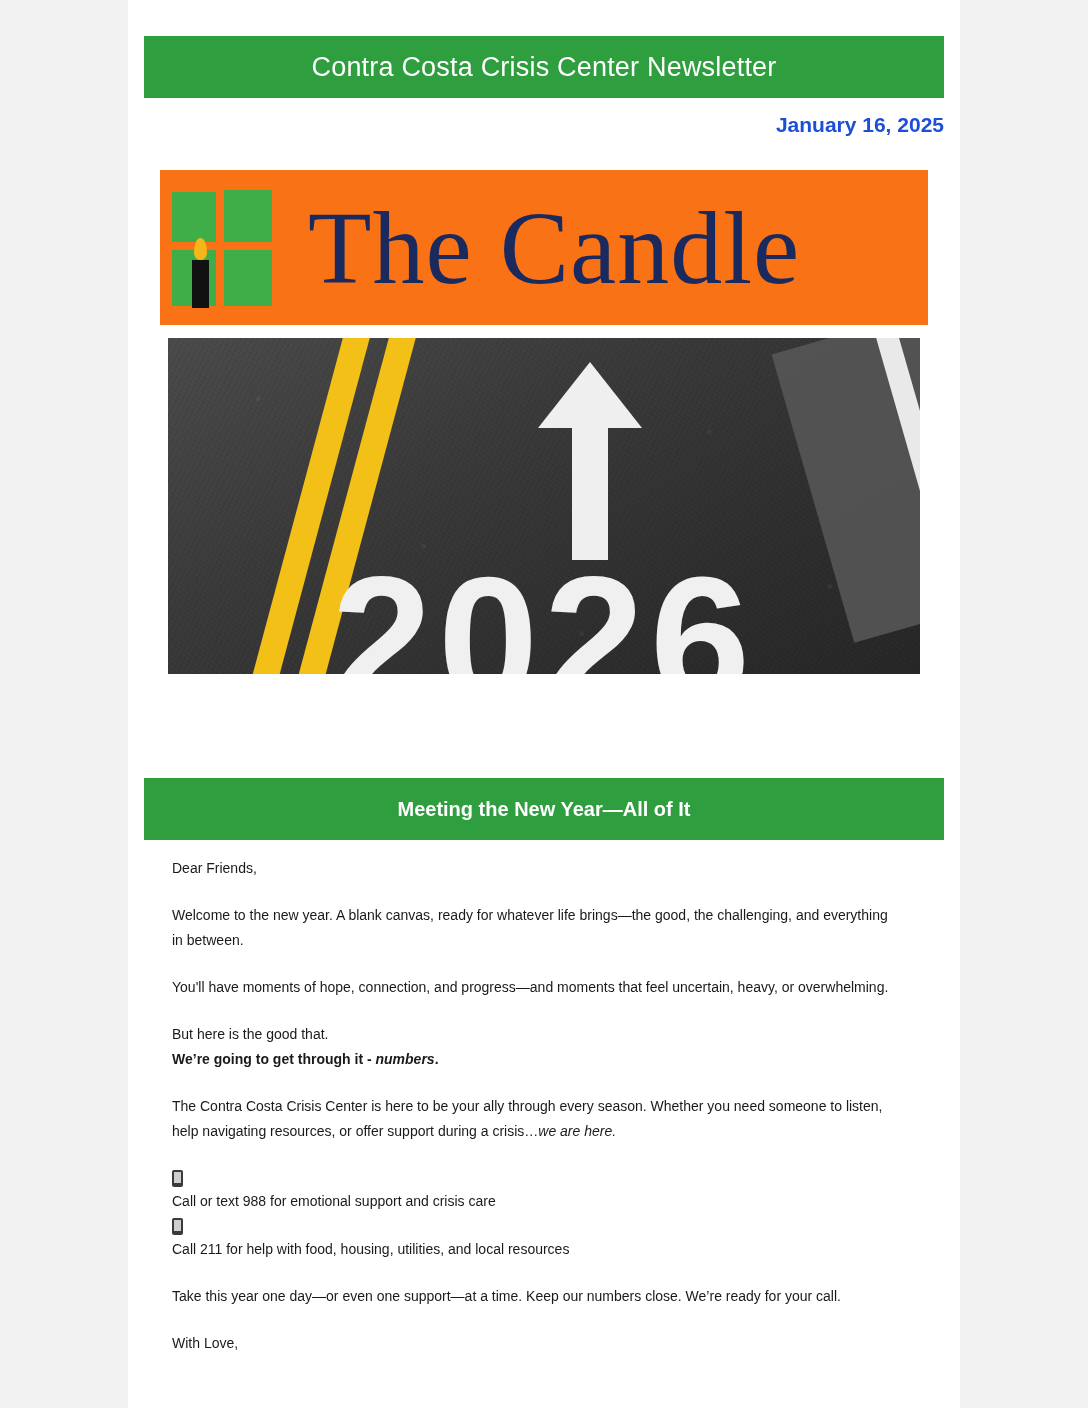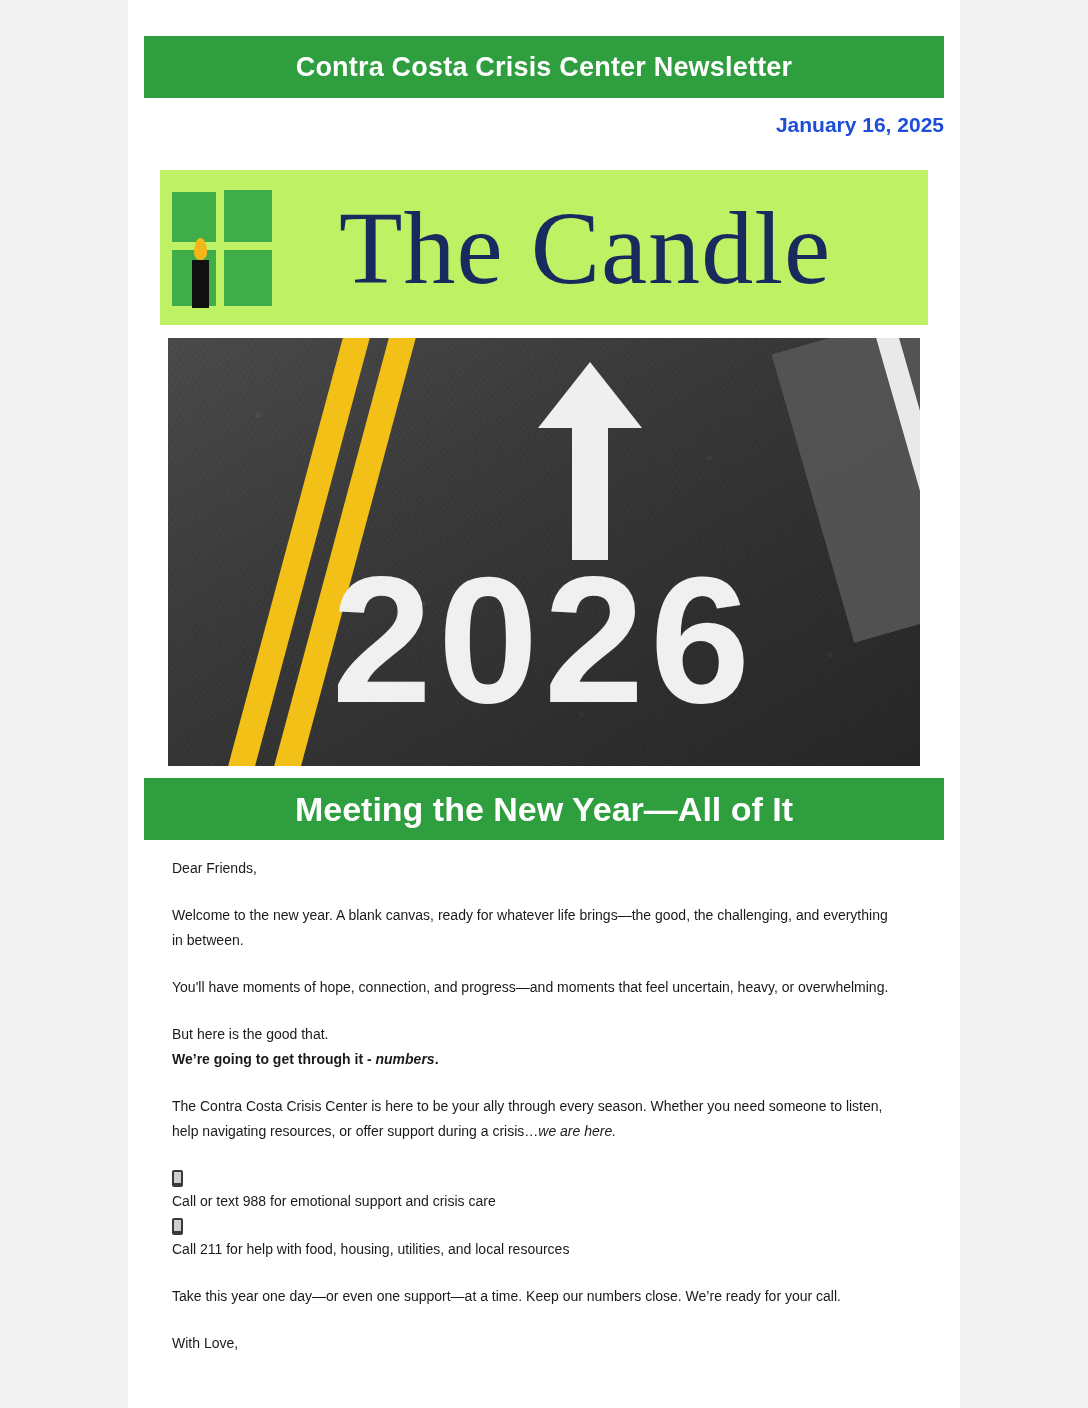--- a/index.html
+++ b/index.html
@@ -35,44 +35,43 @@
     width: 800px;
     height: 62px;
     background: #2e9e3e;
     display: flex;
     align-items: center;
     justify-content: center;
   }
   .banner-title {
     color: #ffffff;
     font-size: 27px;
-    font-weight: bold;
+    font-weight: normal;
     letter-spacing: 0.2px;
   }
   .issue-date {
     position: absolute;
     left: 144px;
     top: 113px;
     width: 800px;
     text-align: right;
     color: #1d4ed8;
     font-size: 21px;
     font-weight: bold;
   }
   .masthead {
     position: absolute;
     left: 160px;
     top: 170px;
     width: 768px;
     height: 155px;
-    background: #bef264;
+    background: #f97316;
     display: flex;
     align-items: center;
     overflow: hidden;
-    gap: 31px;
   }
   .logo-mark {
     position: relative;
     width: 112px;
     height: 128px;
     margin-left: 8px;
     flex: 0 0 auto;
   }
   .sq {
     position: absolute;
@@ -107,21 +106,21 @@
     margin-left: 28px;
     letter-spacing: 1px;
   }
 
   
   .hero {
     position: absolute;
     left: 168px;
     top: 338px;
     width: 752px;
-    height: 428px;
+    height: 336px;
     overflow: hidden;
     background: #2b2b2b;
   }
   .asphalt {
     position: absolute;
     inset: 0;
     background:
       radial-gradient(circle at 12% 18%, rgba(255,255,255,0.05) 0 2px, transparent 3px),
       radial-gradient(circle at 34% 62%, rgba(255,255,255,0.05) 0 2px, transparent 3px),
       radial-gradient(circle at 72% 28%, rgba(255,255,255,0.04) 0 2px, transparent 3px),
@@ -211,21 +210,21 @@
     top: 778px;
     width: 800px;
     height: 62px;
     background: #2e9e3e;
     display: flex;
     align-items: center;
     justify-content: center;
   }
   .section-banner-title {
     color: #ffffff;
-    font-size: 34px;
+    font-size: 20px;
     font-weight: bold;
   }
 
   .body-copy {
     position: absolute;
     left: 172px;
     top: 856px;
     width: 730px;
     color: #1a1a1a;
     font-size: 14px;

